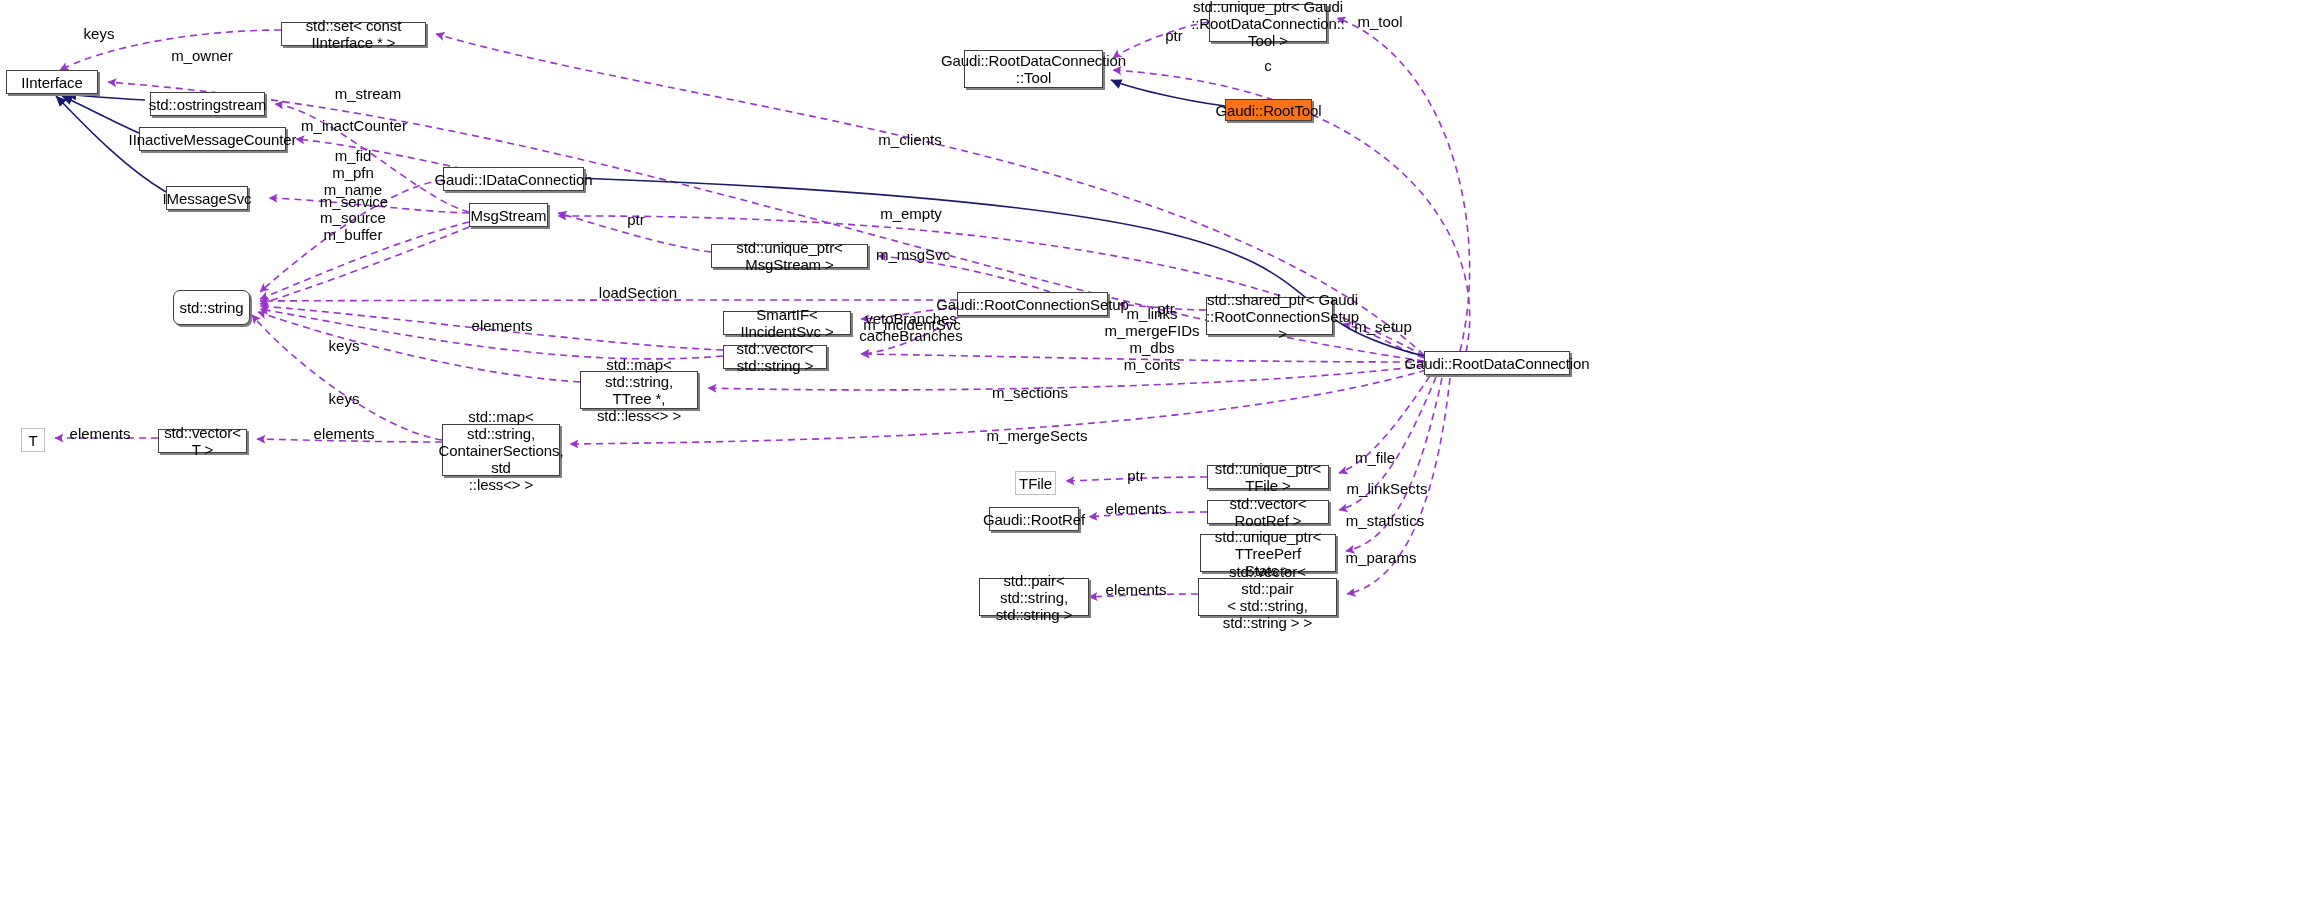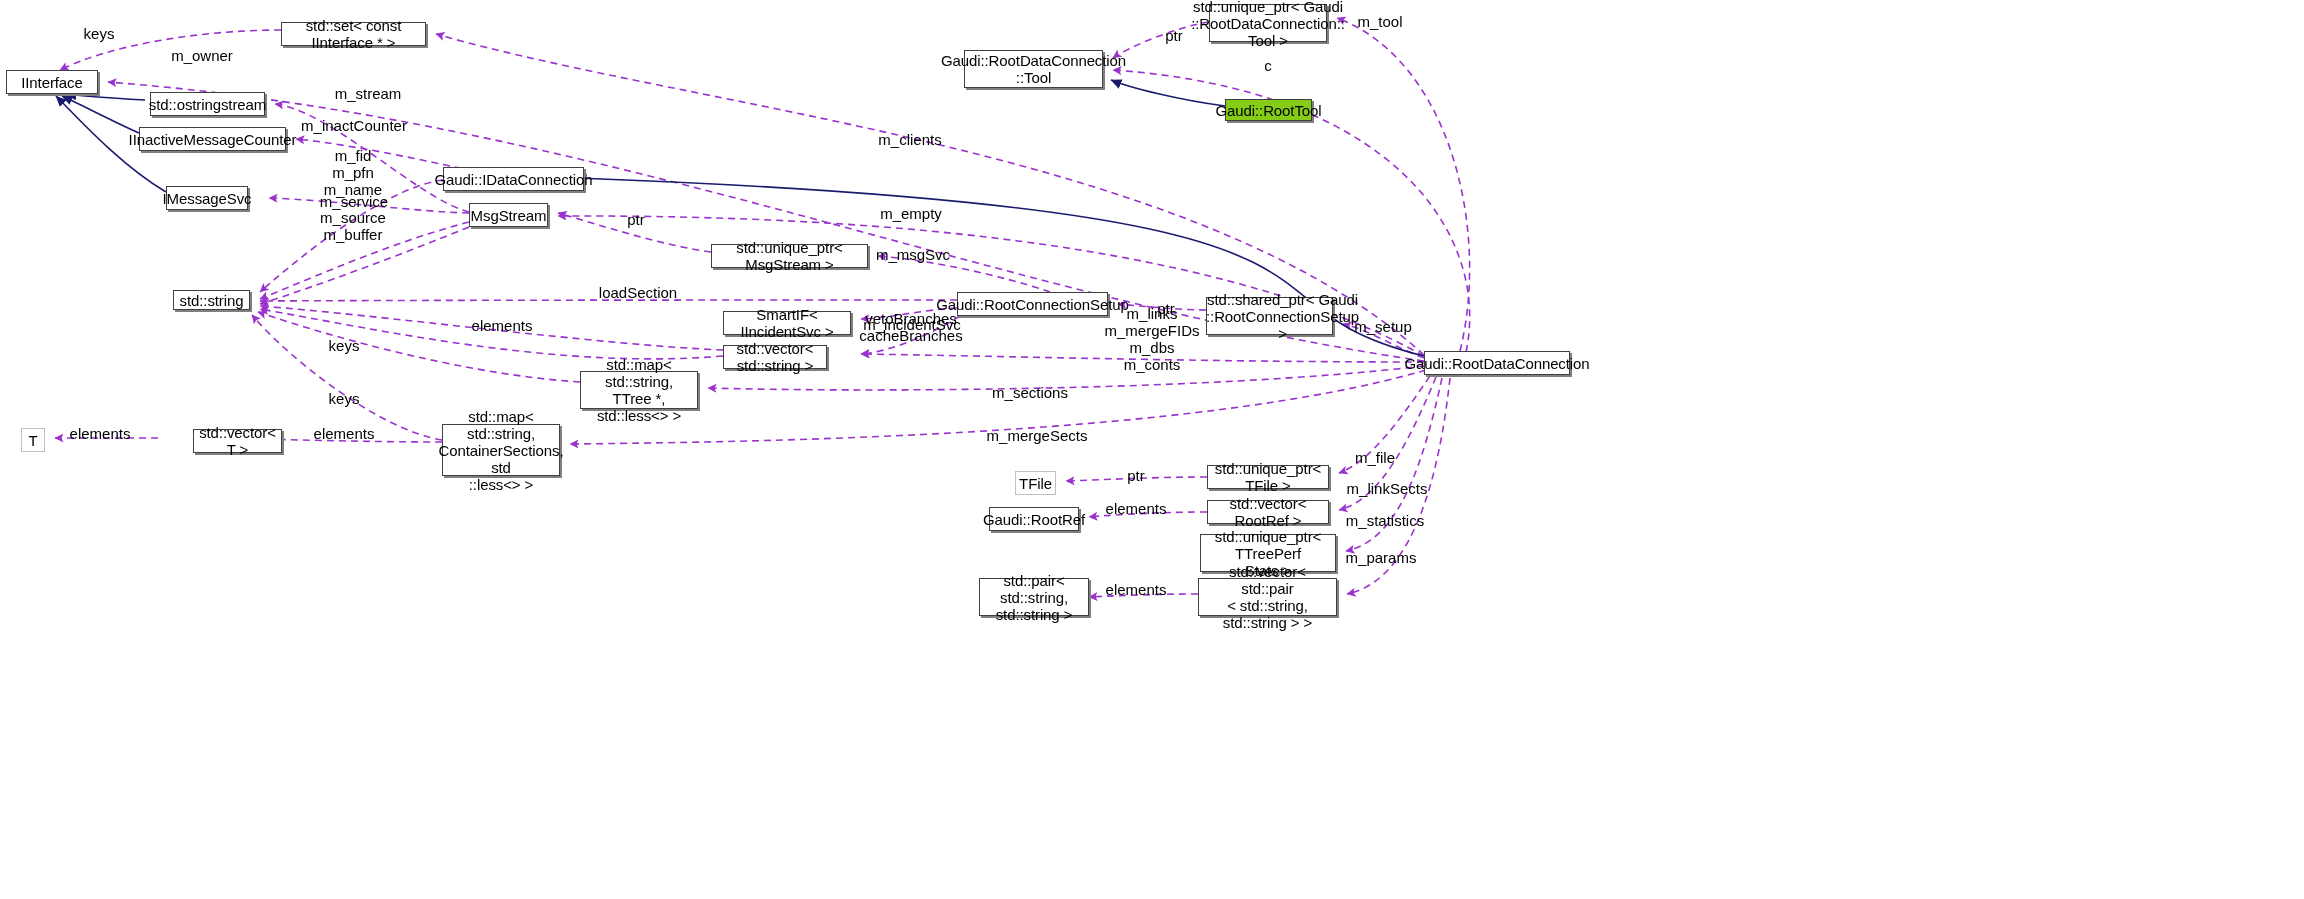--- a/index.html
+++ b/index.html
@@ -15,21 +15,21 @@
     display:flex;align-items:center;justify-content:center;
     text-align:center;
     color:#000000;
     font-size:15px;
     line-height:17px;
     letter-spacing:-0.1px;
     padding:2px 6px;
     white-space:pre-line;
     z-index:5;
   }
-  .node.current{background:#84cc16;border-color:#404040;}
+  .node.current{background:#f97316;border-color:#404040;}
   .node.faded{border:1px solid #c0c0c0;box-shadow:none;color:#000;}
   .edge-label{
     position:absolute;
     font-size:15px;
     line-height:17px;
     color:#000000;
     white-space:pre-line;
     text-align:center;
     z-index:6;
     transform:translate(-50%,-50%);
@@ -141,30 +141,30 @@
   </svg>
 
   <div class="node" style="left:6px;top:70px;width:92px;height:24px;">IInterface</div>
   <div class="node" style="left:281px;top:22px;width:145px;height:24px;">std::set&lt; const IInterface * &gt;</div>
   <div class="node" style="left:150px;top:92px;width:115px;height:24px;">std::ostringstream</div>
   <div class="node" style="left:139px;top:127px;width:147px;height:24px;">IInactiveMessageCounter</div>
   <div class="node" style="left:166px;top:186px;width:82px;height:24px;">IMessageSvc</div>
   <div class="node" style="left:443px;top:167px;width:141px;height:24px;">Gaudi::IDataConnection</div>
   <div class="node" style="left:469px;top:203px;width:79px;height:24px;">MsgStream</div>
   <div class="node" style="left:711px;top:244px;width:157px;height:24px;">std::unique_ptr&lt; MsgStream &gt;</div>
-  <div class="node" style="left:173px;top:290px;width:77px;height:20px;">std::string</div>
+  <div class="node" style="left:173px;top:290px;width:77px;height:35px;border-radius:7px;">std::string</div>
   <div class="node" style="left:957px;top:292px;width:151px;height:24px;">Gaudi::RootConnectionSetup</div>
   <div class="node" style="left:723px;top:311px;width:128px;height:24px;">SmartIF&lt; IIncidentSvc &gt;</div>
   <div class="node" style="left:1206px;top:297px;width:127px;height:38px;padding-left:32px;">std::shared_ptr&lt; Gaudi
 ::RootConnectionSetup &gt;</div>
   <div class="node" style="left:723px;top:345px;width:104px;height:24px;">std::vector&lt; std::string &gt;</div>
   <div class="node" style="left:580px;top:371px;width:118px;height:38px;">std::map&lt; std::string,
 TTree *, std::less&lt;&gt; &gt;</div>
   <div class="node faded" style="left:21px;top:428px;width:24px;height:24px;">T</div>
-  <div class="node" style="left:158px;top:429px;width:89px;height:24px;margin-left:35px;">std::vector&lt; T &gt;</div>
+  <div class="node" style="left:158px;top:429px;width:89px;height:24px;">std::vector&lt; T &gt;</div>
   <div class="node" style="left:442px;top:424px;width:118px;height:52px;">std::map&lt; std::string,
 ContainerSections, std
 ::less&lt;&gt; &gt;</div>
   <div class="node" style="left:1424px;top:351px;width:146px;height:24px;">Gaudi::RootDataConnection</div>
   <div class="node faded" style="left:1015px;top:471px;width:41px;height:24px;">TFile</div>
   <div class="node" style="left:1207px;top:465px;width:122px;height:24px;">std::unique_ptr&lt; TFile &gt;</div>
   <div class="node" style="left:989px;top:507px;width:90px;height:24px;">Gaudi::RootRef</div>
   <div class="node" style="left:1207px;top:500px;width:122px;height:24px;">std::vector&lt; RootRef &gt;</div>
   <div class="node" style="left:1200px;top:534px;width:136px;height:38px;">std::unique_ptr&lt; TTreePerf
 Stats &gt;</div>

